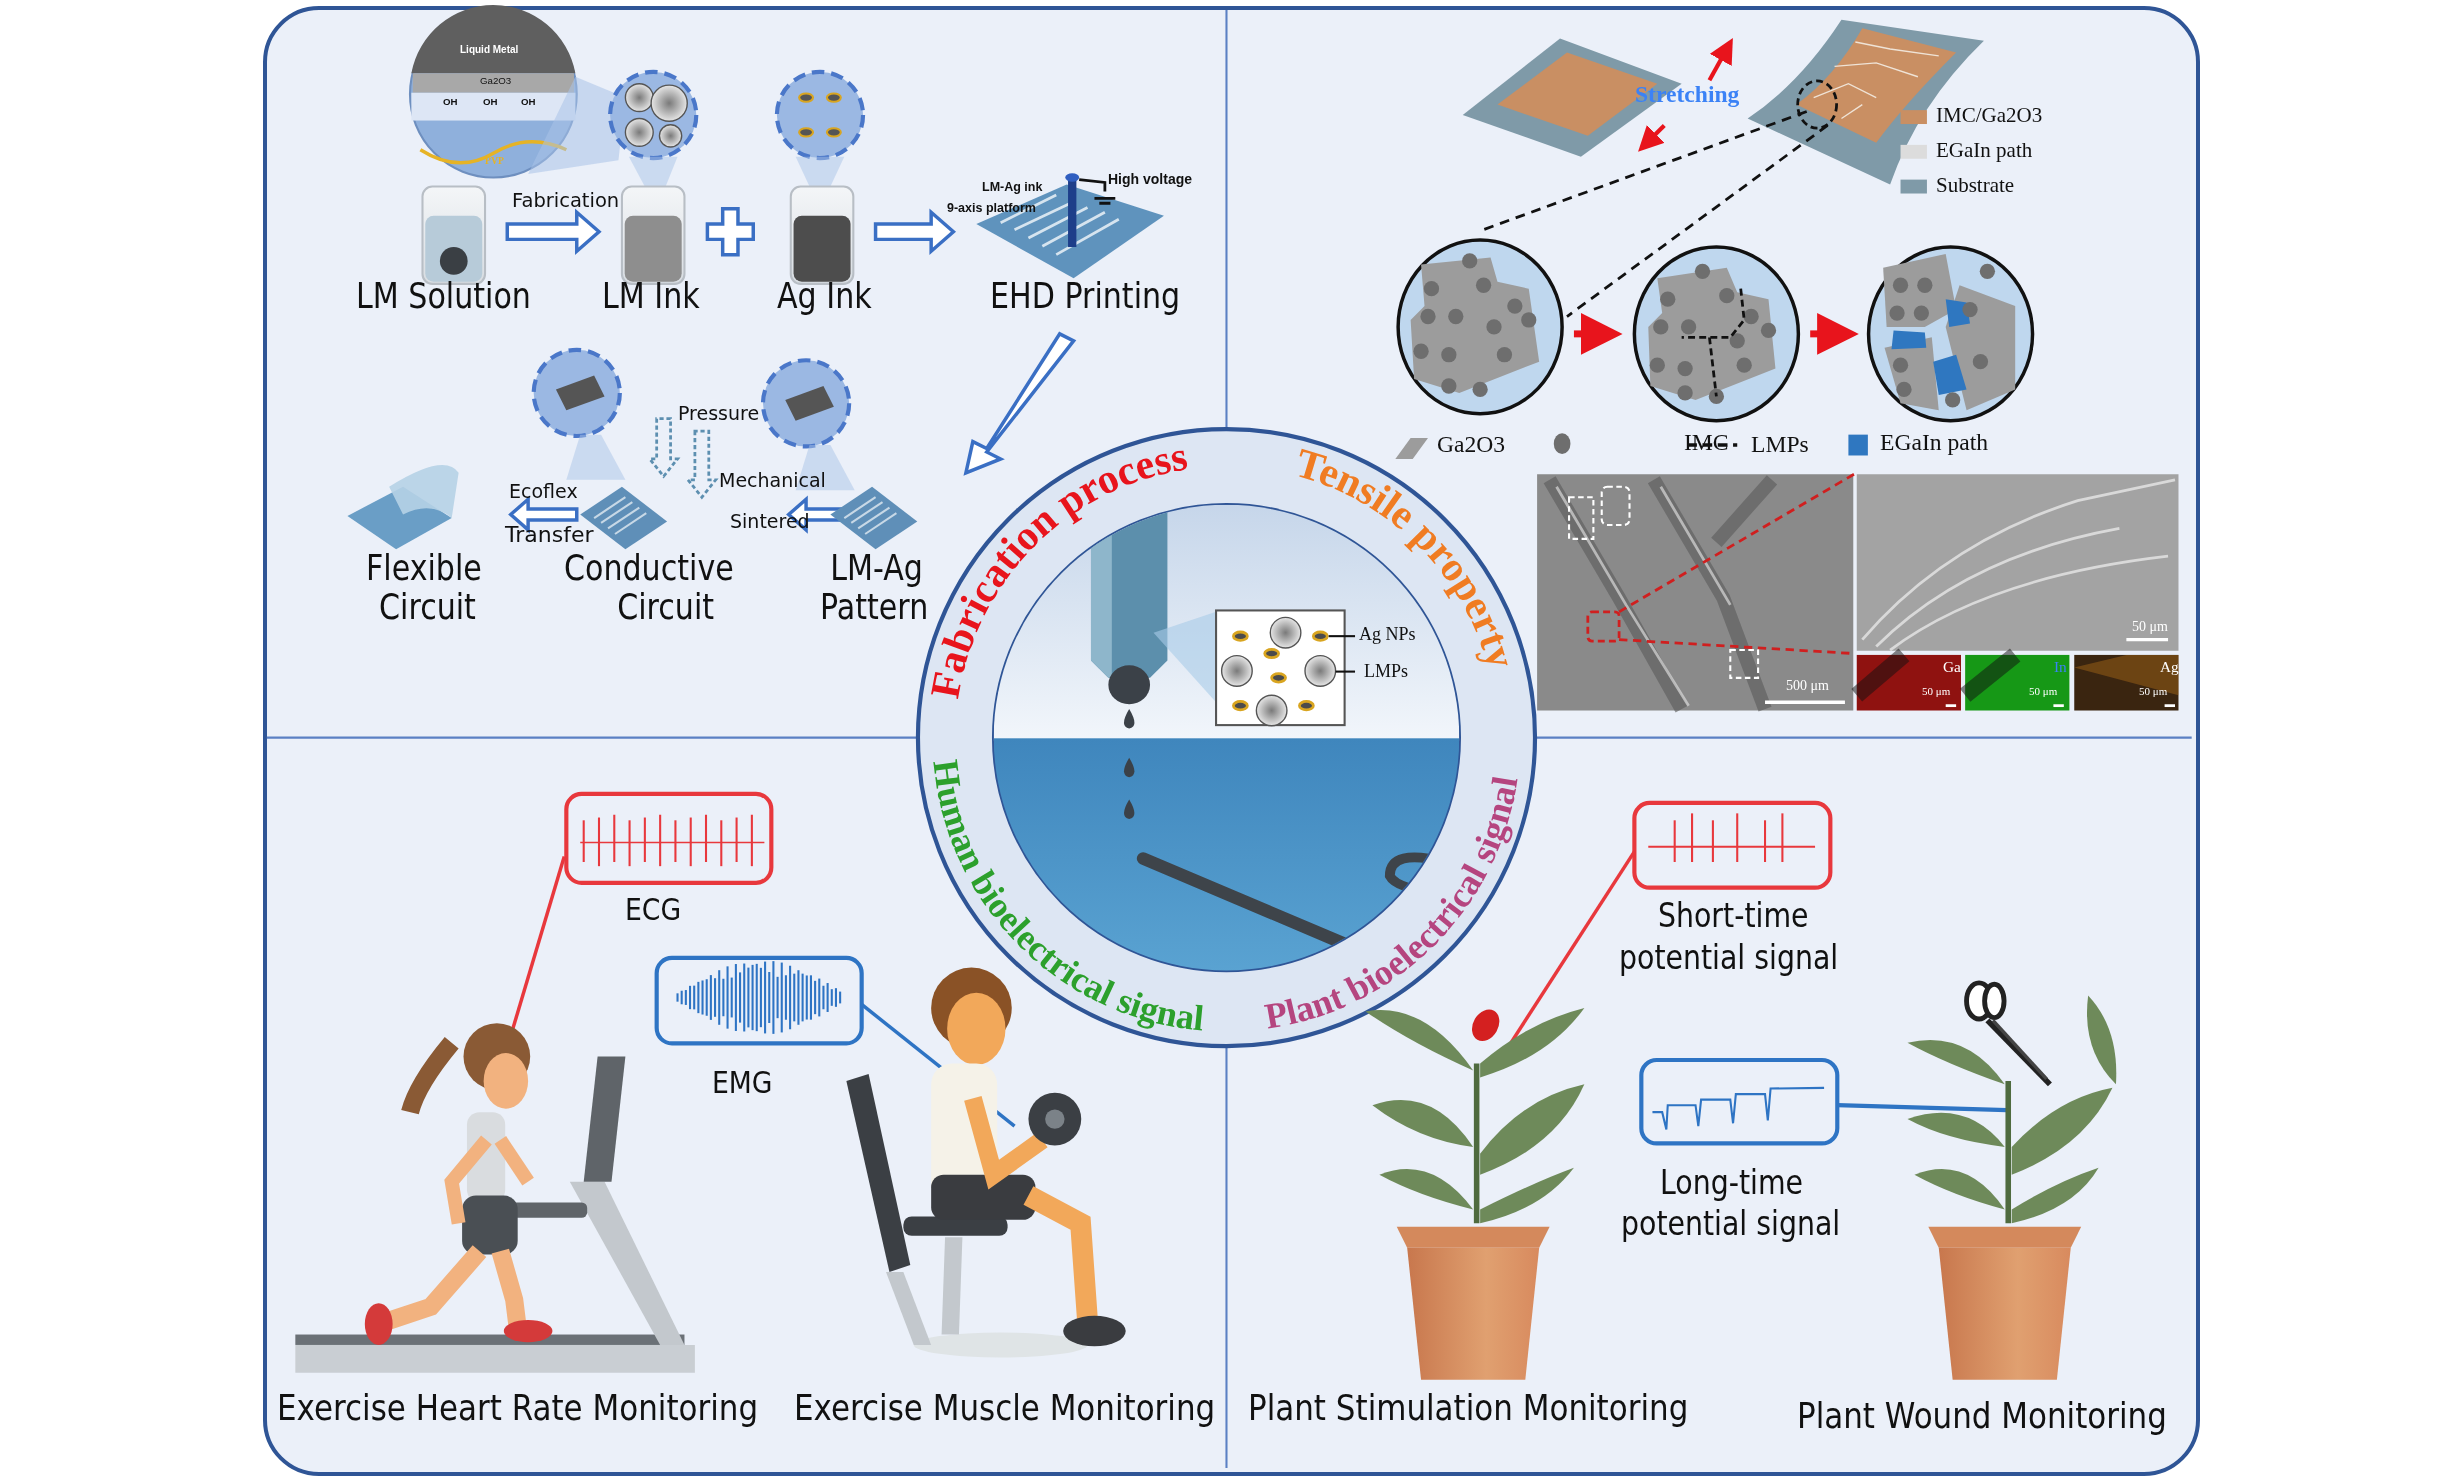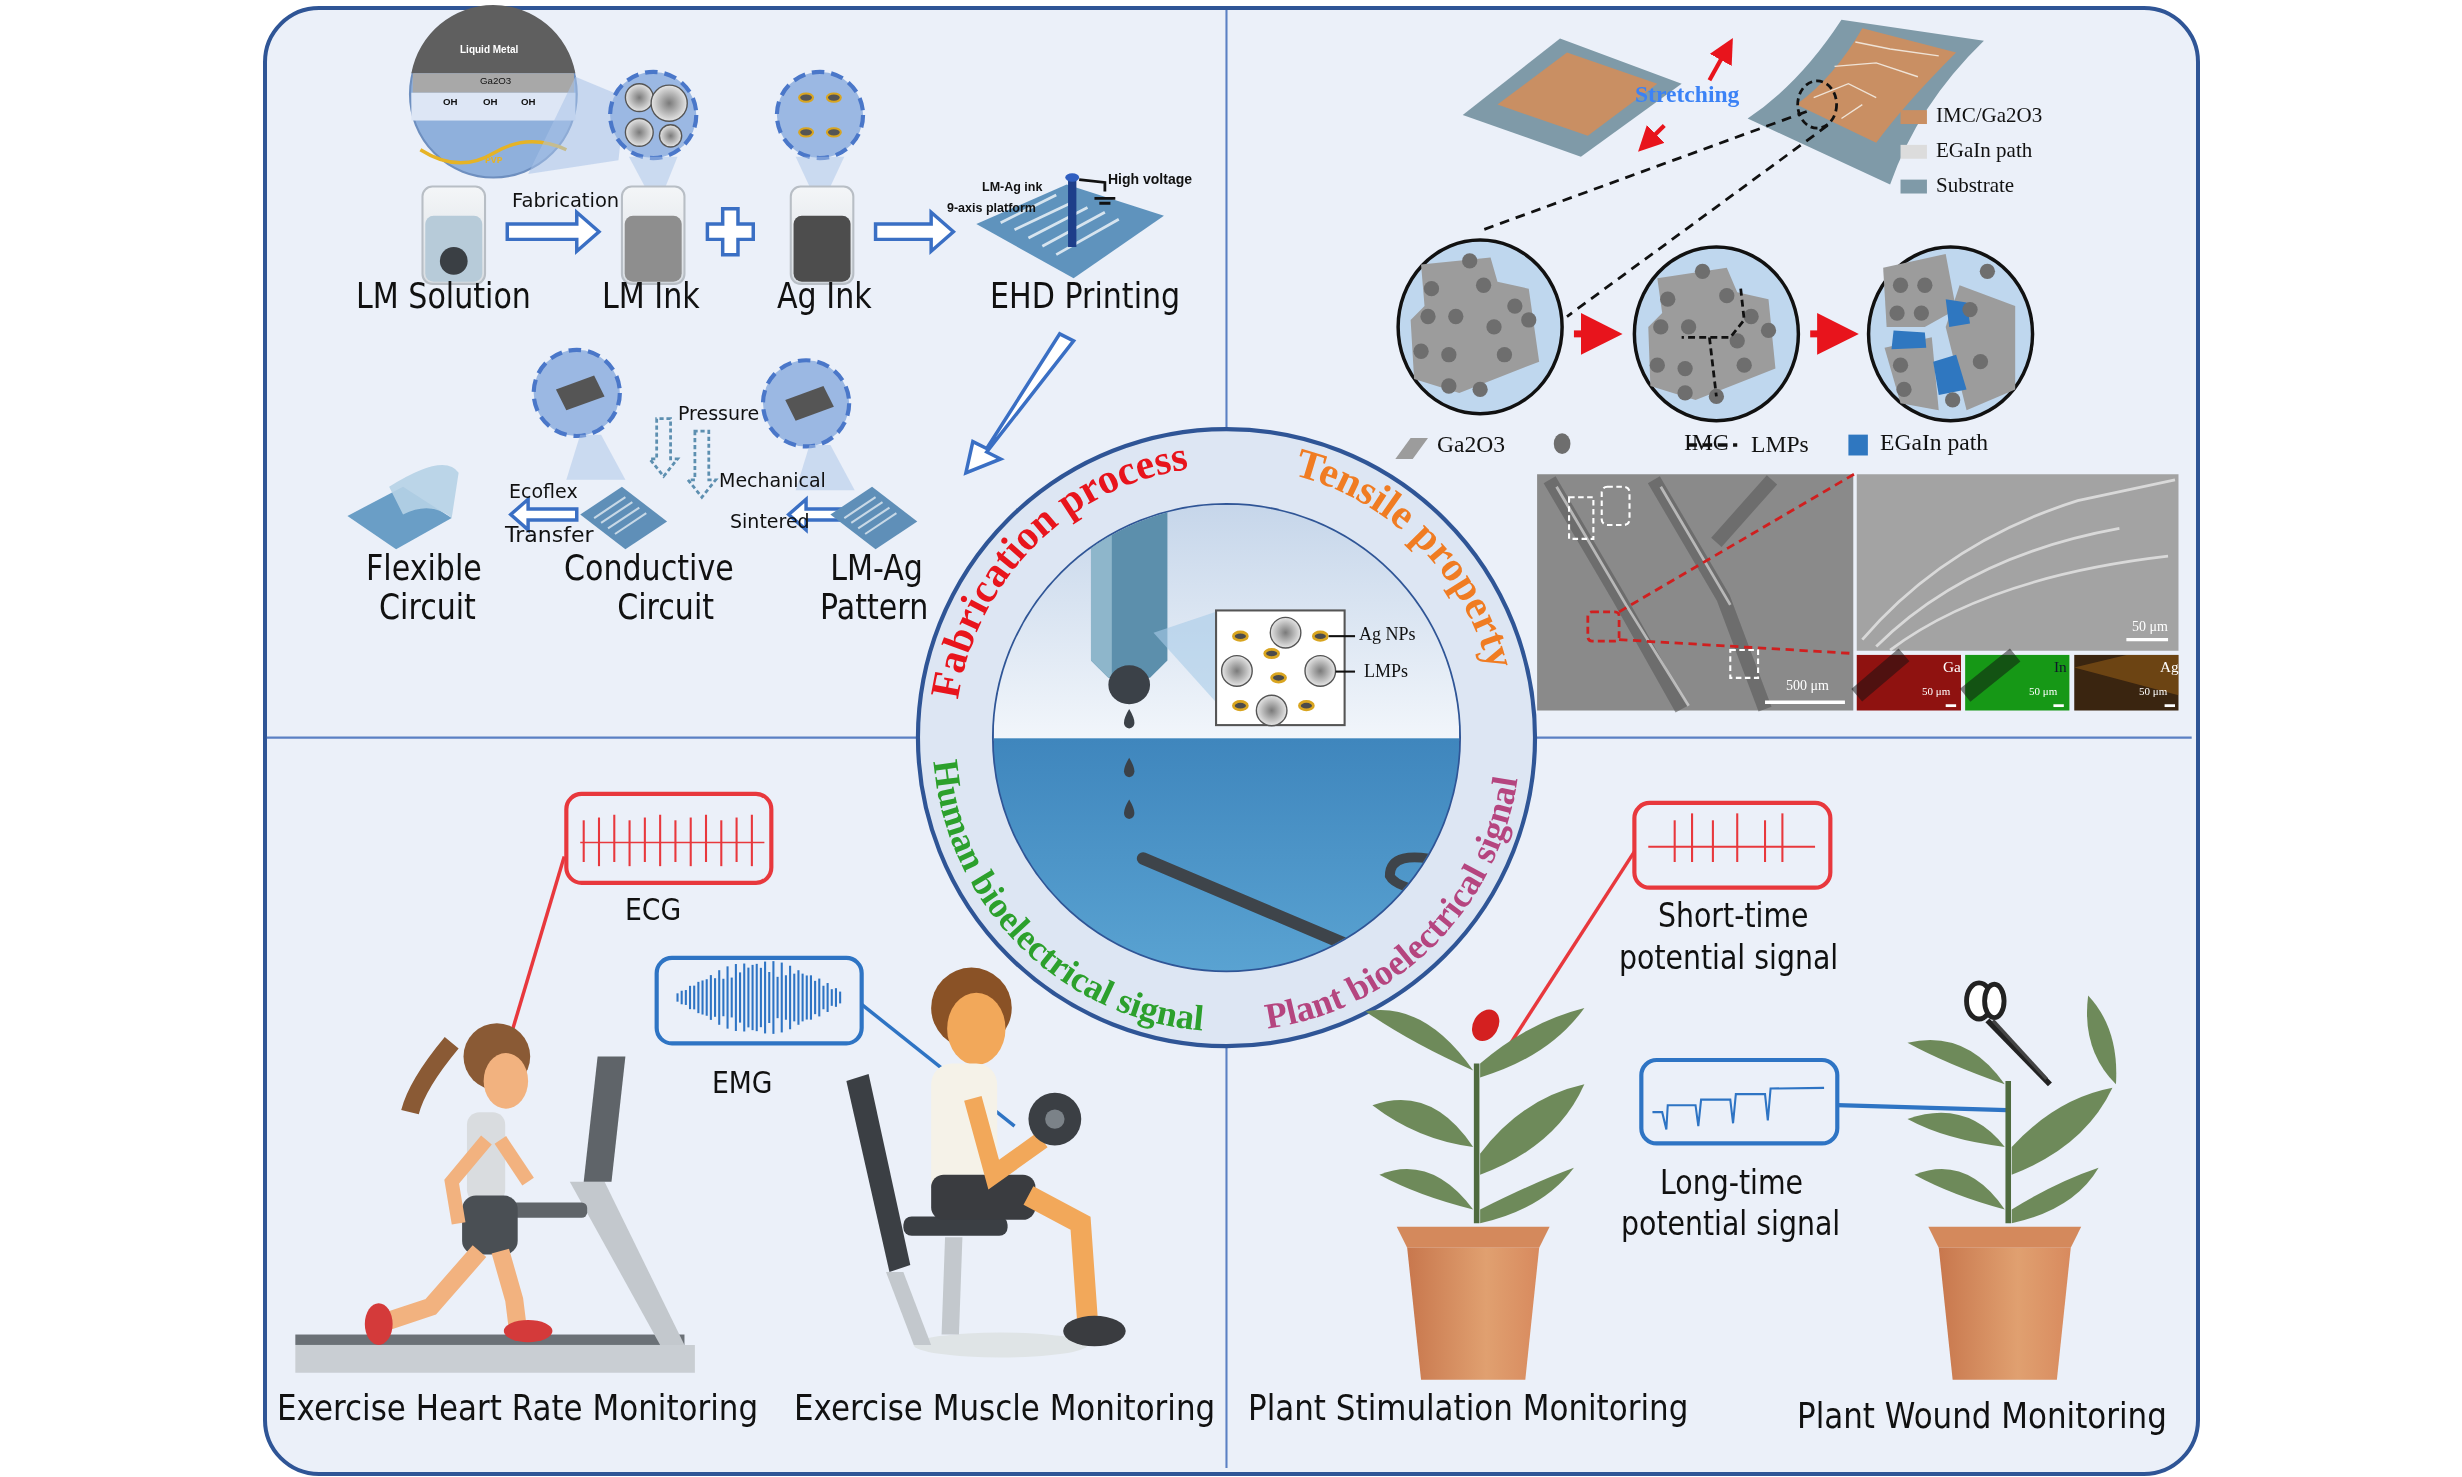--- a/index.html
+++ b/index.html
@@ -481,21 +481,21 @@
 
   <div class="txt" style="left:1108px;top:172px;font-size:14px;font-weight:bold;font-family:'Liberation Sans',sans-serif">High voltage</div>
   <div class="txt" style="left:982px;top:181px;font-size:12.5px;font-weight:bold;font-family:'Liberation Sans',sans-serif">LM-Ag ink</div>
   <div class="txt" style="left:947px;top:202px;font-size:12.5px;font-weight:bold;font-family:'Liberation Sans',sans-serif">9-axis platform</div>
 
   <div class="txt" style="left:460px;top:44px;font-size:10px;font-weight:bold;color:#fff;font-family:'Liberation Sans',sans-serif">Liquid Metal</div>
   <div class="txt" style="left:480px;top:76px;font-size:9.7px;font-family:'Liberation Sans',sans-serif">Ga2O3</div>
   <div class="txt" style="left:443px;top:97px;font-size:9.7px;font-weight:bold;font-family:'Liberation Sans',sans-serif">OH</div>
   <div class="txt" style="left:483px;top:97px;font-size:9.7px;font-weight:bold;font-family:'Liberation Sans',sans-serif">OH</div>
   <div class="txt" style="left:521px;top:97px;font-size:9.7px;font-weight:bold;font-family:'Liberation Sans',sans-serif">OH</div>
-  <div class="txt" style="left:485px;top:156px;font-size:9.7px;font-weight:bold;color:#e6b325;font-family:Liberation Mono, monospace">PVP</div>
+  <div class="txt" style="left:485px;top:156px;font-size:9.7px;font-weight:bold;color:#e6b325;font-family:Liberation Serif, serif">PVP</div>
 
   <div class="txt" style="left:678px;top:403px;font-size:19px">Pressure</div>
   <div class="txt" style="left:719px;top:470px;font-size:19px">Mechanical</div>
   <div class="txt" style="left:730px;top:511px;font-size:19px">Sintered</div>
   <div class="txt" style="left:509px;top:481px;font-size:19px">Ecoflex</div>
   <div class="txt" style="left:505px;top:523px;font-size:22px">Transfer</div>
 
   <div class="txt lbl-lg" style="left:820px;top:549px;text-align:center">
     <div style="padding-left:5.6px">LM-Ag</div>
     <div>Pattern</div>
@@ -516,21 +516,21 @@
 
   <div class="txt serif" style="left:1437px;top:432px;font-size:23.6px">Ga2O3</div>
   <div class="txt serif" style="left:1684px;top:430px;font-size:23.6px">IMC</div>
   <div class="txt serif" style="left:1751px;top:432px;font-size:23.6px">LMPs</div>
   <div class="txt serif" style="left:1880px;top:430px;font-size:23.6px">EGaIn path</div>
 
   <div class="txt serif" style="left:1786px;top:678px;font-size:14px;color:#fff">500 μm</div>
   <div class="txt serif" style="left:2132px;top:619px;font-size:14px;color:#fff">50 μm</div>
   <div class="txt serif" style="left:1943px;top:659px;font-size:15.3px;color:#fff">Ga</div>
   <div class="txt serif" style="left:1922px;top:685px;font-size:11px;color:#fff">50 μm</div>
-  <div class="txt serif" style="left:2054px;top:659px;font-size:15.3px;color:#0f172a">In</div>
+  <div class="txt serif" style="left:2054px;top:659px;font-size:15.3px;color:#3b82f6">In</div>
   <div class="txt serif" style="left:2029px;top:685px;font-size:11px;color:#fff">50 μm</div>
   <div class="txt serif" style="left:2160px;top:659px;font-size:15.3px;color:#fff">Ag</div>
   <div class="txt serif" style="left:2139px;top:685px;font-size:11px;color:#fff">50 μm</div>
 
   <div class="txt serif" style="left:1359px;top:625px;font-size:18px">Ag NPs</div>
   <div class="txt serif" style="left:1364px;top:662px;font-size:18px">LMPs</div>
 
   <div class="txt lbl-lg" style="left:625px;top:892px;font-size:31px">ECG</div>
   <div class="txt lbl-lg" style="left:712px;top:1065px;font-size:31px">EMG</div>
   <div class="txt lbl-lg" style="left:277px;top:1388px;font-size:36px">Exercise Heart Rate Monitoring</div>

